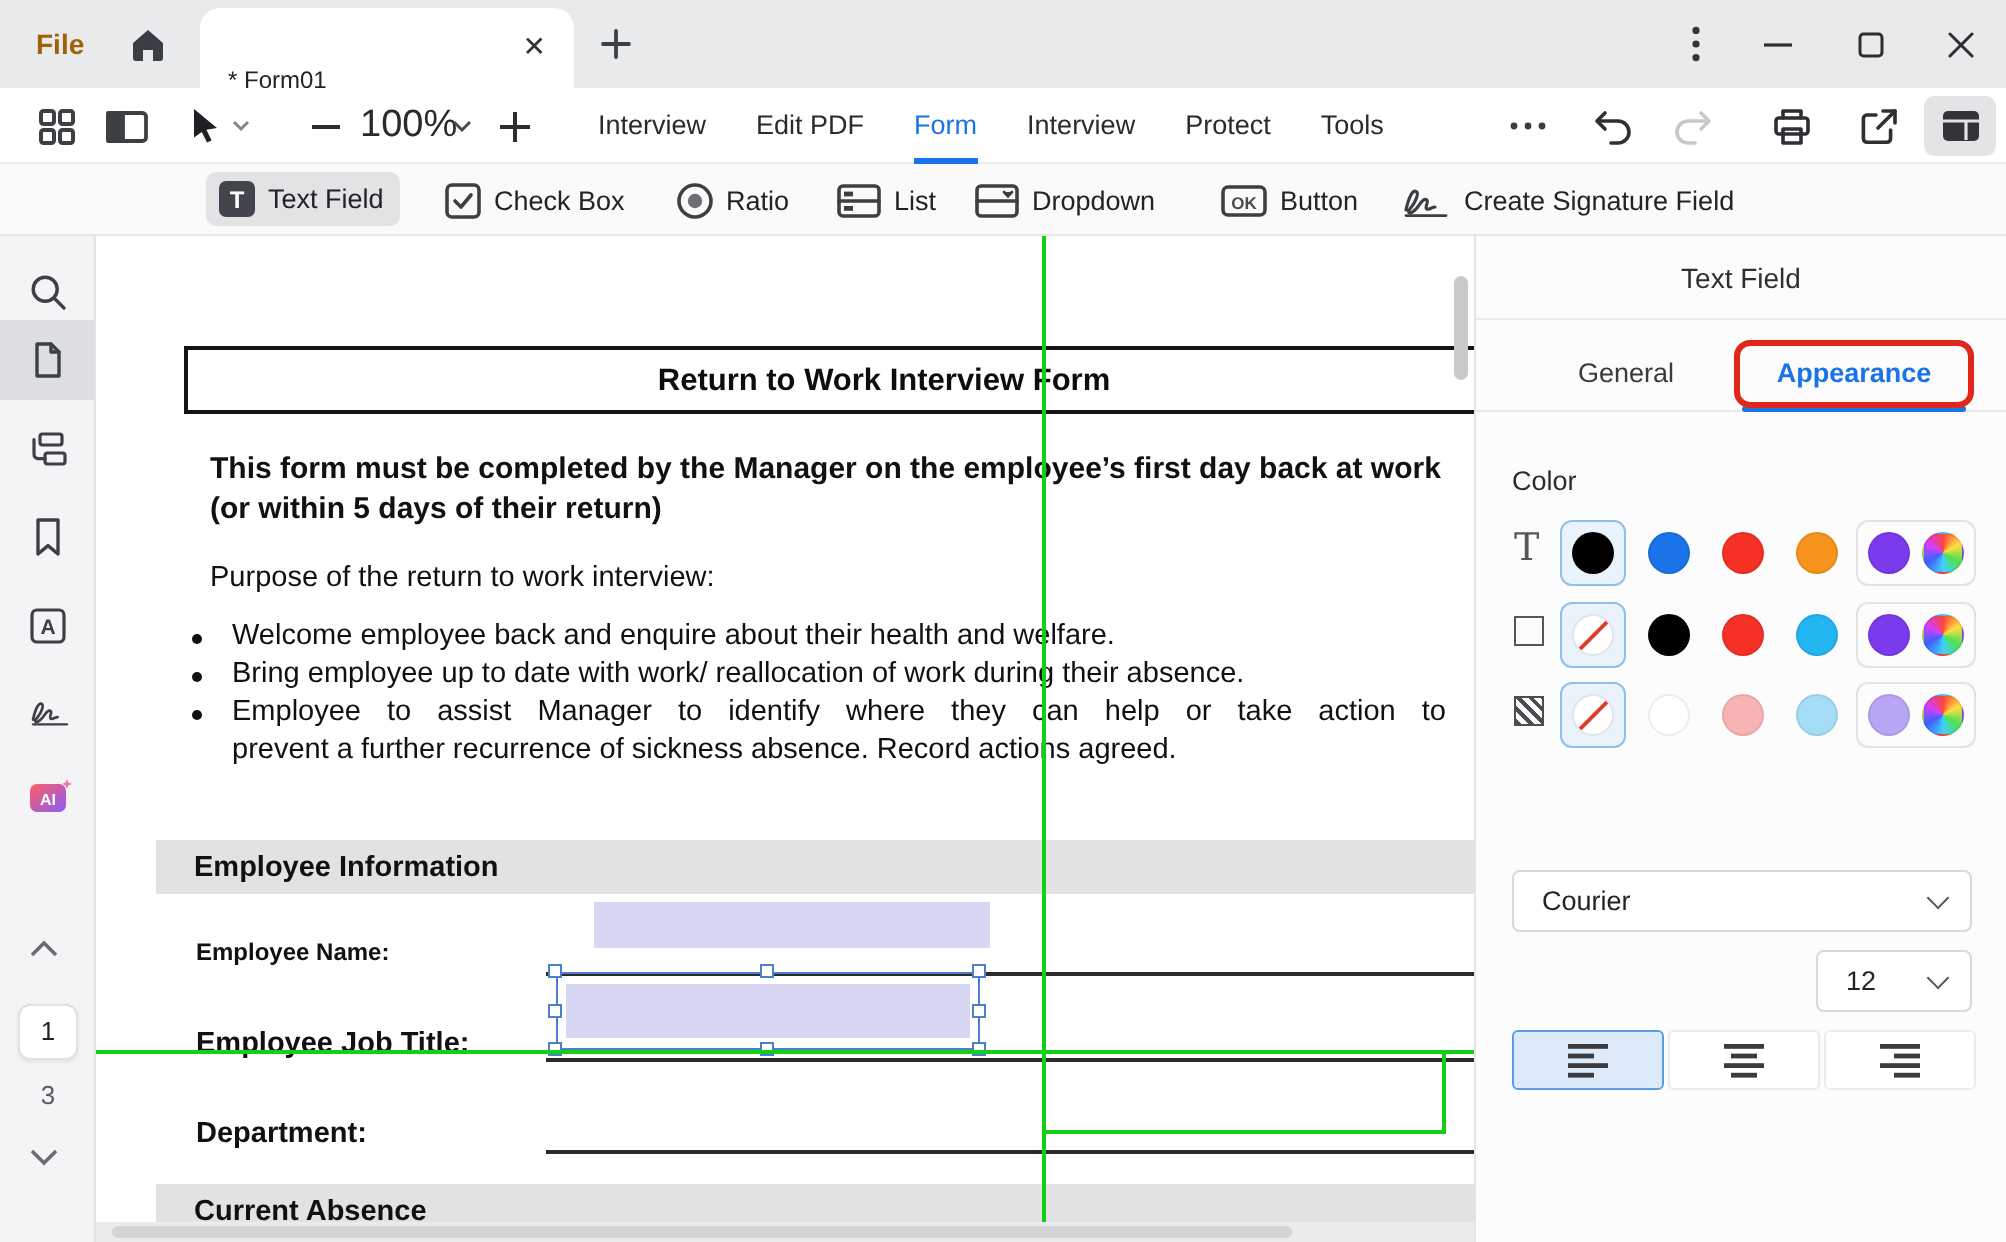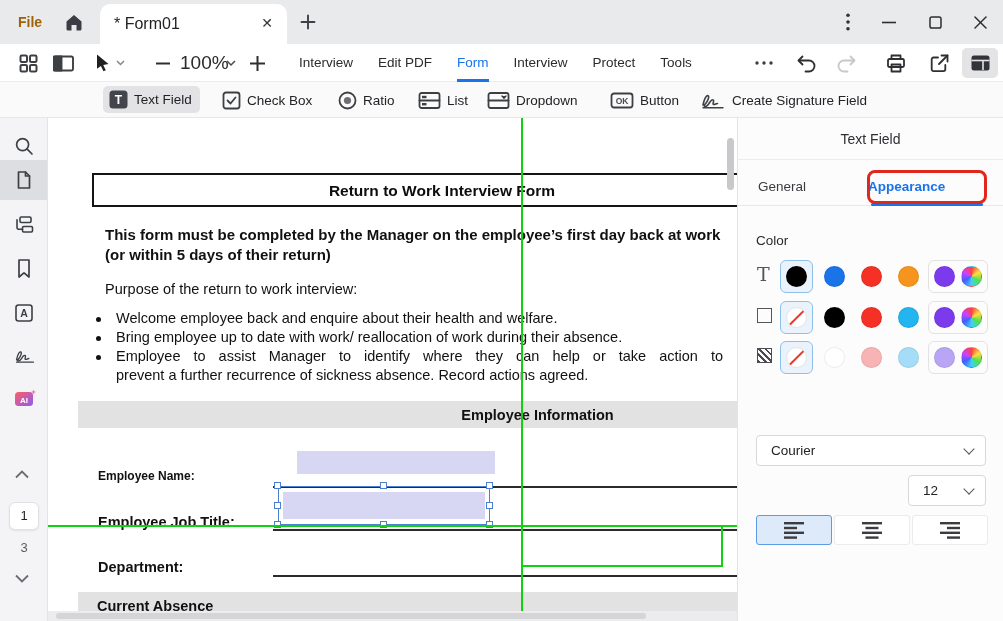--- a/index.html
+++ b/index.html
@@ -7,21 +7,21 @@
   .app { position:relative; width:1003px; height:621px; background:#e9eaec; overflow:hidden;
          color:#222; font-size:13px; }
   svg { display:block; }
   .ico { stroke:#3d4043; stroke-width:1.7; fill:none; stroke-linecap:round; stroke-linejoin:round; }
 
   
   .titlebar { position:absolute; left:0; top:0; width:1003px; height:44px; background:#e9eaec; }
   .file-menu { position:absolute; left:18px; top:0; line-height:44px; font-weight:bold; font-size:14px; color:#a16207; cursor:default;}
   .tab { position:absolute; left:100px; top:4px; width:187px; height:40px; background:#fff;
          border-radius:10px 10px 0 0; }
-  .tab-title { position:absolute; left:14px; top:0; line-height:40px; font-size:16px; color:#232327; }
+  .tab-title { position:absolute; left:14px; top:16px; line-height:40px; font-size:12px; color:#232327; }
   .tab-close { position:absolute; right:14px; top:11px; font-size:14px; color:#333; cursor:pointer; }
   .winbtn { position:absolute; top:0; height:44px; width:30px; display:flex; align-items:center; justify-content:center; }
 
   
   .toolbar { position:absolute; left:0; top:44px; width:1003px; height:38px; background:#ffffff; border-bottom:1px solid #ececee; }
   .tbtn { position:absolute; top:0; height:38px; display:flex; align-items:center; }
   .menu-row { position:absolute; left:299px; top:0; height:38px; display:flex; gap:25px; align-items:center; }
   .menu-item { font-size:13.5px; color:#2b2b2f; height:38px; line-height:38px; cursor:pointer; }
   .menu-item.active { color:var(--accent); box-shadow: inset 0 -3px 0 var(--accent); }
   .zoom-text { font-size:19px; color:#2b2b2f; }
@@ -48,21 +48,21 @@
   .bdot { position:absolute; width:5px; height:5px; border-radius:50%; background:#111; }
   .bline { position:absolute; left:68px; font-size:14.5px; color:#111; white-space:nowrap; }
   .fieldfill { position:absolute; background:var(--fieldfill); }
   .handle { position:absolute; width:7px; height:7px; background:#fff; border:1.5px solid var(--selblue); }
   .guide { position:absolute; background:var(--guide); }
 
   
   .panel { position:absolute; left:737px; top:118px; width:266px; height:503px; background:#fcfcfd; border-left:1px solid #e4e4e6; }
   .panel-title { position:absolute; left:0; top:0; width:100%; height:42px; line-height:42px; text-align:center;
                  font-size:14px; color:#2e2e33; border-bottom:1px solid #ececee; }
-  .ptab { position:absolute; top:53px; height:32px; line-height:32px; font-size:13.5px; cursor:pointer; }
+  .ptab { position:absolute; top:53px; height:32px; line-height:32px; text-align:center; font-size:13.5px; cursor:pointer; }
   .plabel { position:absolute; left:18px; font-size:13.5px; color:#2b2b2f; }
   .sw { width:21px; height:21px; border-radius:50%; border:1px solid rgba(0,0,0,.07); cursor:pointer; position:relative; }
   .sel-box { position:absolute; width:33px; height:33px; border:1.5px solid #8fc0ea; background:#eaf3fc; border-radius:6px;
              display:flex; align-items:center; justify-content:center; }
   .grp-box { position:absolute; width:60px; height:33px; border:1px solid #e2e2e4; border-radius:6px;
              display:flex; align-items:center; justify-content:space-evenly; }
   .swatch-none { background:#fff !important; border:1px solid #e4e4e6; overflow:hidden; }
   .swatch-none::after { content:''; position:absolute; left:-3px; right:-3px; top:50%; margin-top:-1px; height:2px;
                         background:#e23b30; transform:rotate(-45deg); }
   .select { position:absolute; height:31px; background:#fff; border:1px solid #d8d8da; border-radius:4px;
@@ -361,21 +361,21 @@
     <div style="position:absolute;left:57px;top:163px;font-size:14.5px;color:#111;">Purpose of the return to work interview:</div>
 
     <span class="bdot" style="left:48px;top:199px;"></span>
     <div class="bline" style="top:192px;">Welcome employee back and enquire about their health and welfare.</div>
     <span class="bdot" style="left:48px;top:218px;"></span>
     <div class="bline" style="top:211px;">Bring employee up to date with work/ reallocation of work during their absence.</div>
     <span class="bdot" style="left:48px;top:237px;"></span>
     <div class="bline" style="top:230px;width:607px;white-space:normal;text-align:justify;text-align-last:justify;">Employee to assist Manager to identify where they can help or take action to</div>
     <div class="bline" style="top:249px;">prevent a further recurrence of sickness absence. Record actions agreed.</div>
 
-    <div class="secbar" style="top:283px;text-align:center;">
+    <div class="secbar" style="top:302px;">
       <div class="sectext">Employee Information</div>
     </div>
 
     <div class="doc-bold" style="position:absolute;left:50px;top:351px;font-size:12px;">Employee Name:</div>
     <div class="fieldfill" style="left:249px;top:333px;width:198px;height:23px;"></div>
     <div class="underline" style="left:225px;top:368px;width:690px;"></div>
 
     <div class="doc-bold" style="position:absolute;left:50px;top:396px;font-size:14.5px;">Employee Job Title:</div>
     <div class="underline" style="left:225px;top:411px;width:690px;"></div>
 

